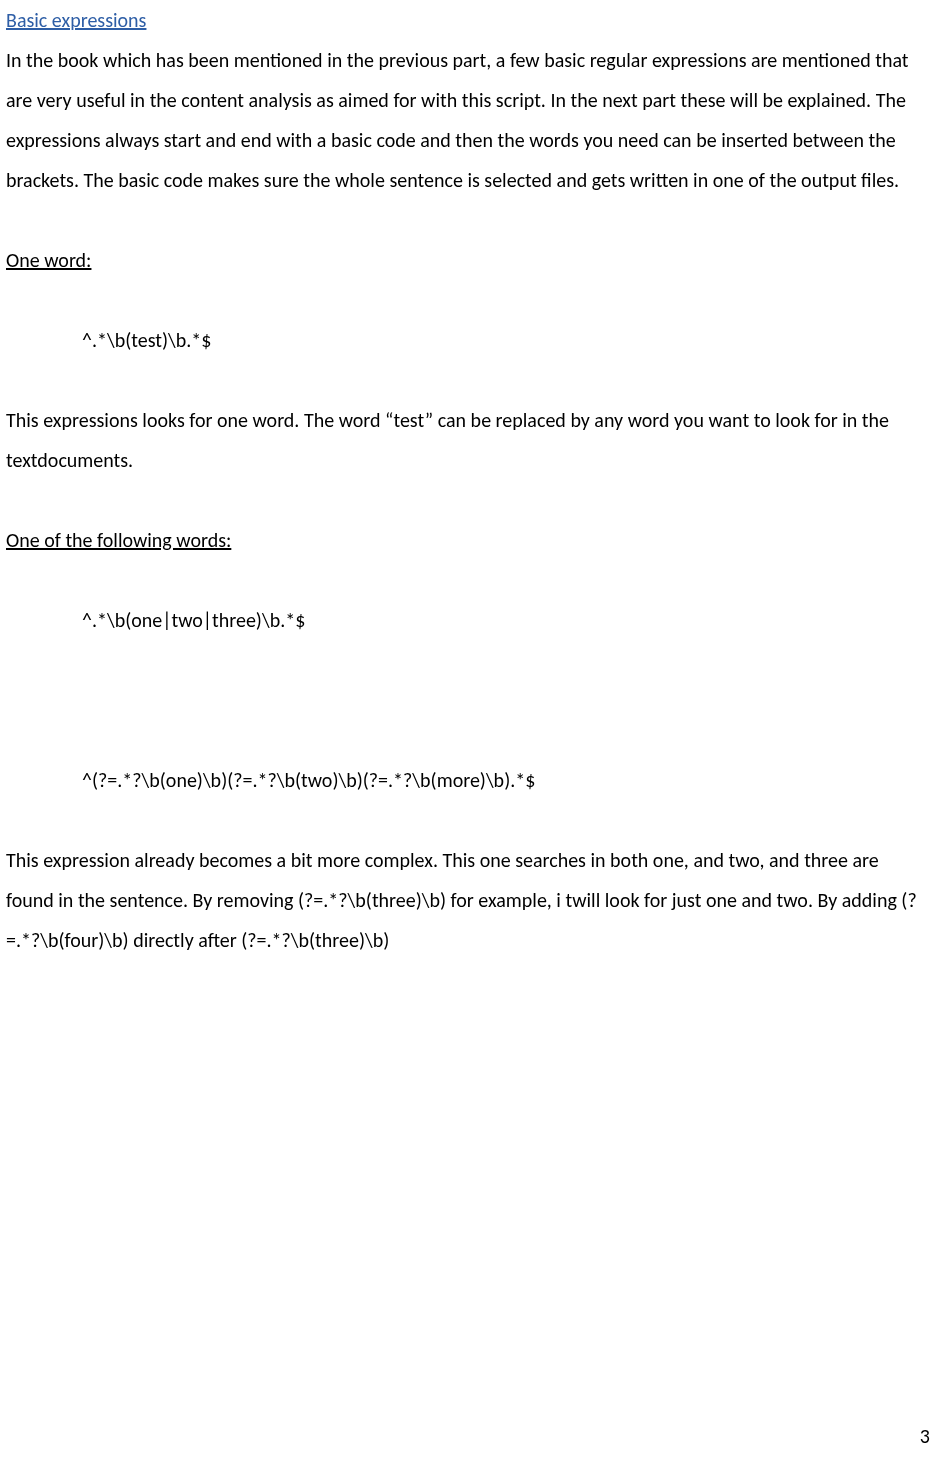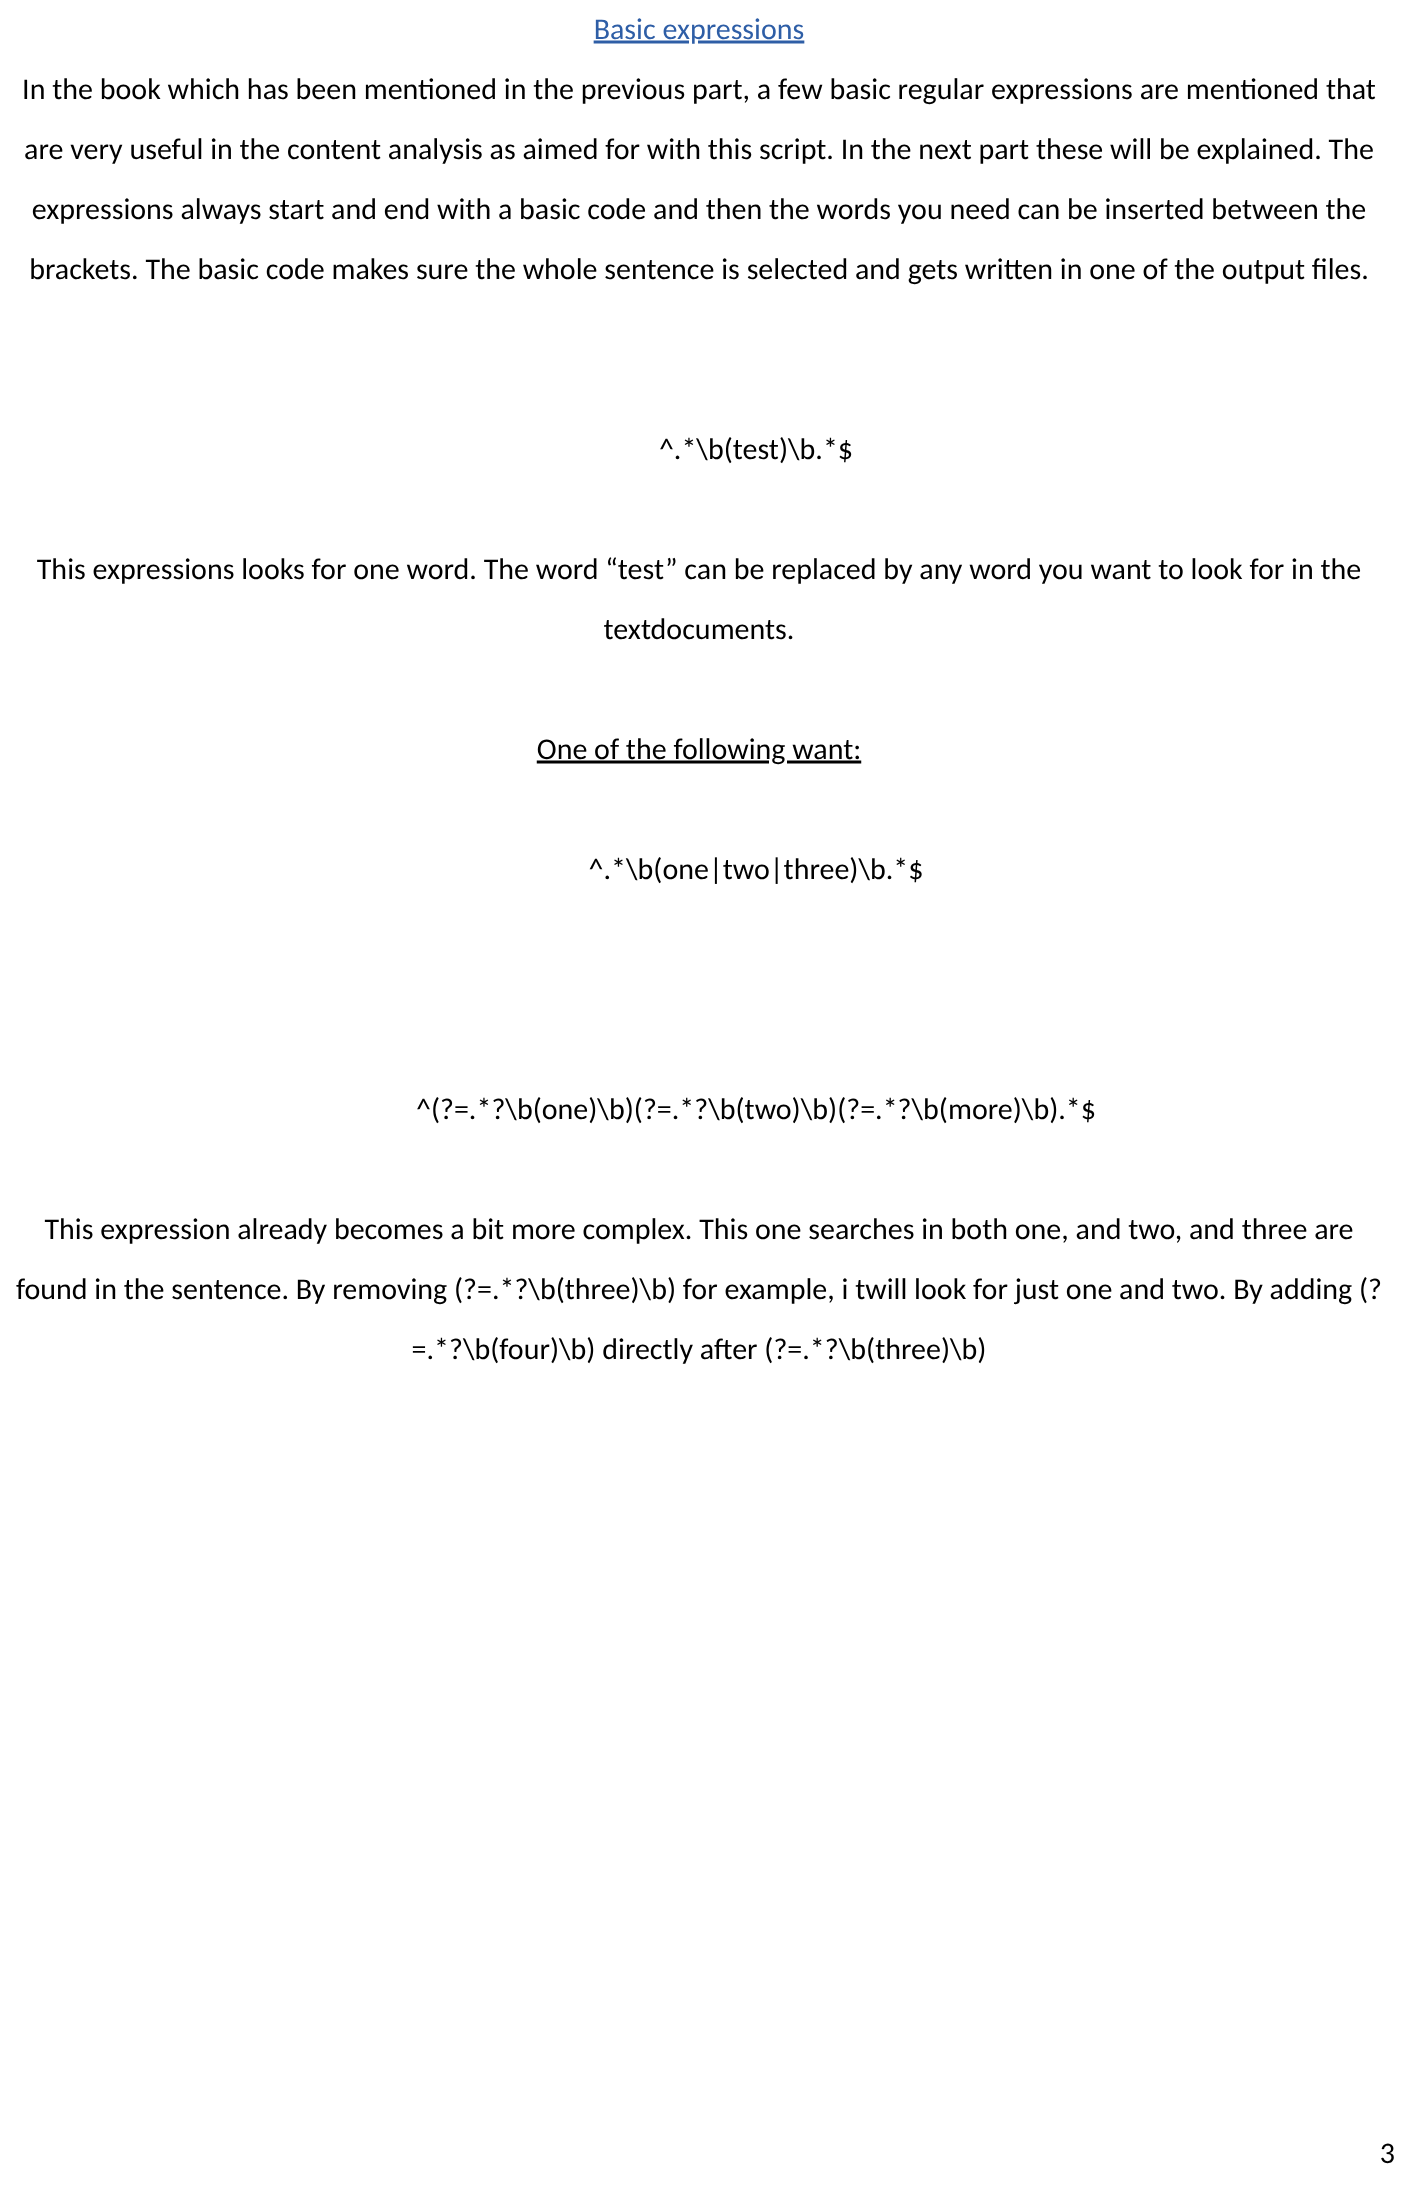--- a/index.html
+++ b/index.html
@@ -10,21 +10,20 @@
     margin: 0;
     padding: 0;
     width: 938px;
     line-height: 2.0;
   }
   .page {
     padding: 0 12px 6px 6px;
     position: relative;
     min-height: 1460px;
     box-sizing: border-box;
-    text-align: center;
   }
   .heading-link {
     color: #2e5ea6;
     text-decoration: underline;
   }
   .heading-underline {
     color: #000;
     text-decoration: underline;
   }
   p {
@@ -52,29 +51,32 @@
 
 <div class="page">
 
   <p class="para">
     <span class="heading-link">Basic expressions</span>
   </p>
   <p class="para">In the book which has been mentioned in the previous part, a few basic regular expressions are mentioned that are very useful in the content analysis as aimed for with this script. In the next part these will be explained. The expressions always start and end with a basic code and then the words you need can be inserted between the brackets. The basic code makes sure the whole sentence is selected and gets written in one of the output files.</p>
 
   <div class="section-spacer"></div>
 
+  <p class="para">
+    <span class="heading-underline">One word:</span>
+  </p>
   <div class="section-spacer"></div>
   <p class="para indent">^.*\b(test)\b.*$</p>
   <div class="section-spacer"></div>
   <p class="para">This expressions looks for one word. The word “test” can be replaced by any word you want to look for in the textdocuments.</p>
 
   <div class="section-spacer"></div>
 
   <p class="para">
-    <span class="heading-underline">One of the following want:</span>
+    <span class="heading-underline">One of the following words:</span>
   </p>
   <div class="section-spacer"></div>
   <p class="para indent">^.*\b(one|two|three)\b.*$</p>
   <div class="section-spacer"></div>
 
   <div class="section-spacer"></div>
 
   <div class="section-spacer"></div>
   <p class="para indent">^(?=.*?\b(one)\b)(?=.*?\b(two)\b)(?=.*?\b(more)\b).*$</p>
   <div class="section-spacer"></div>

